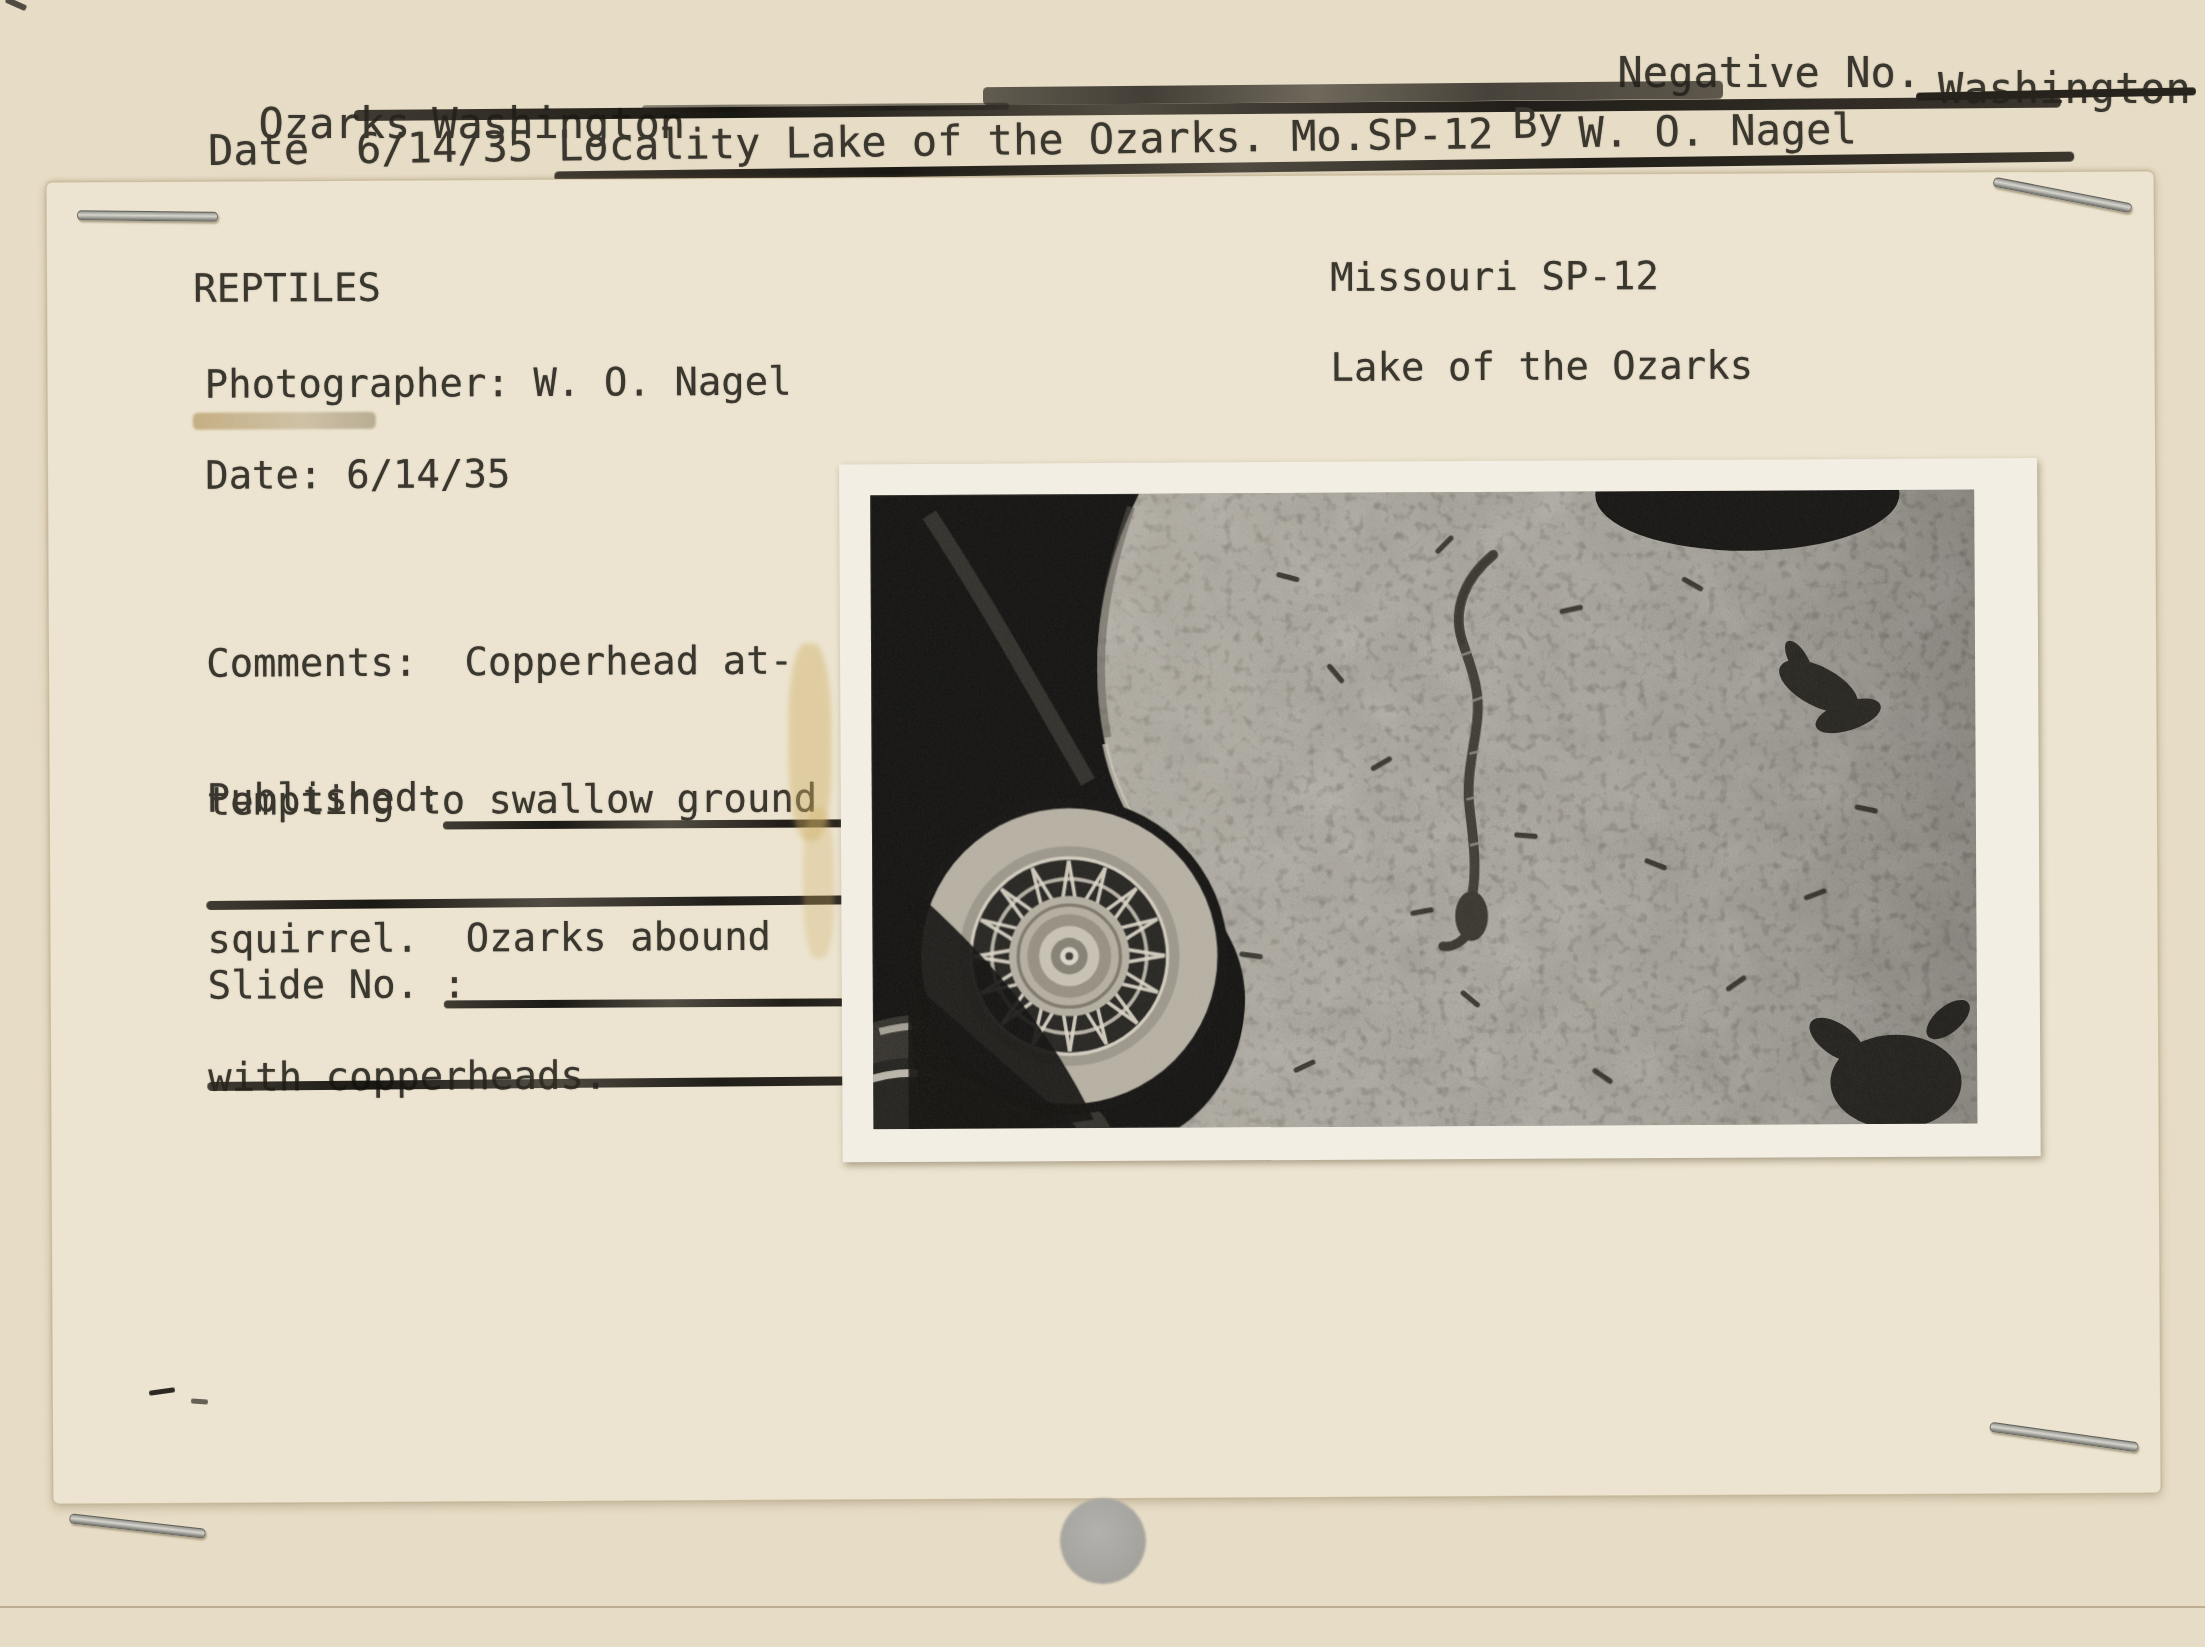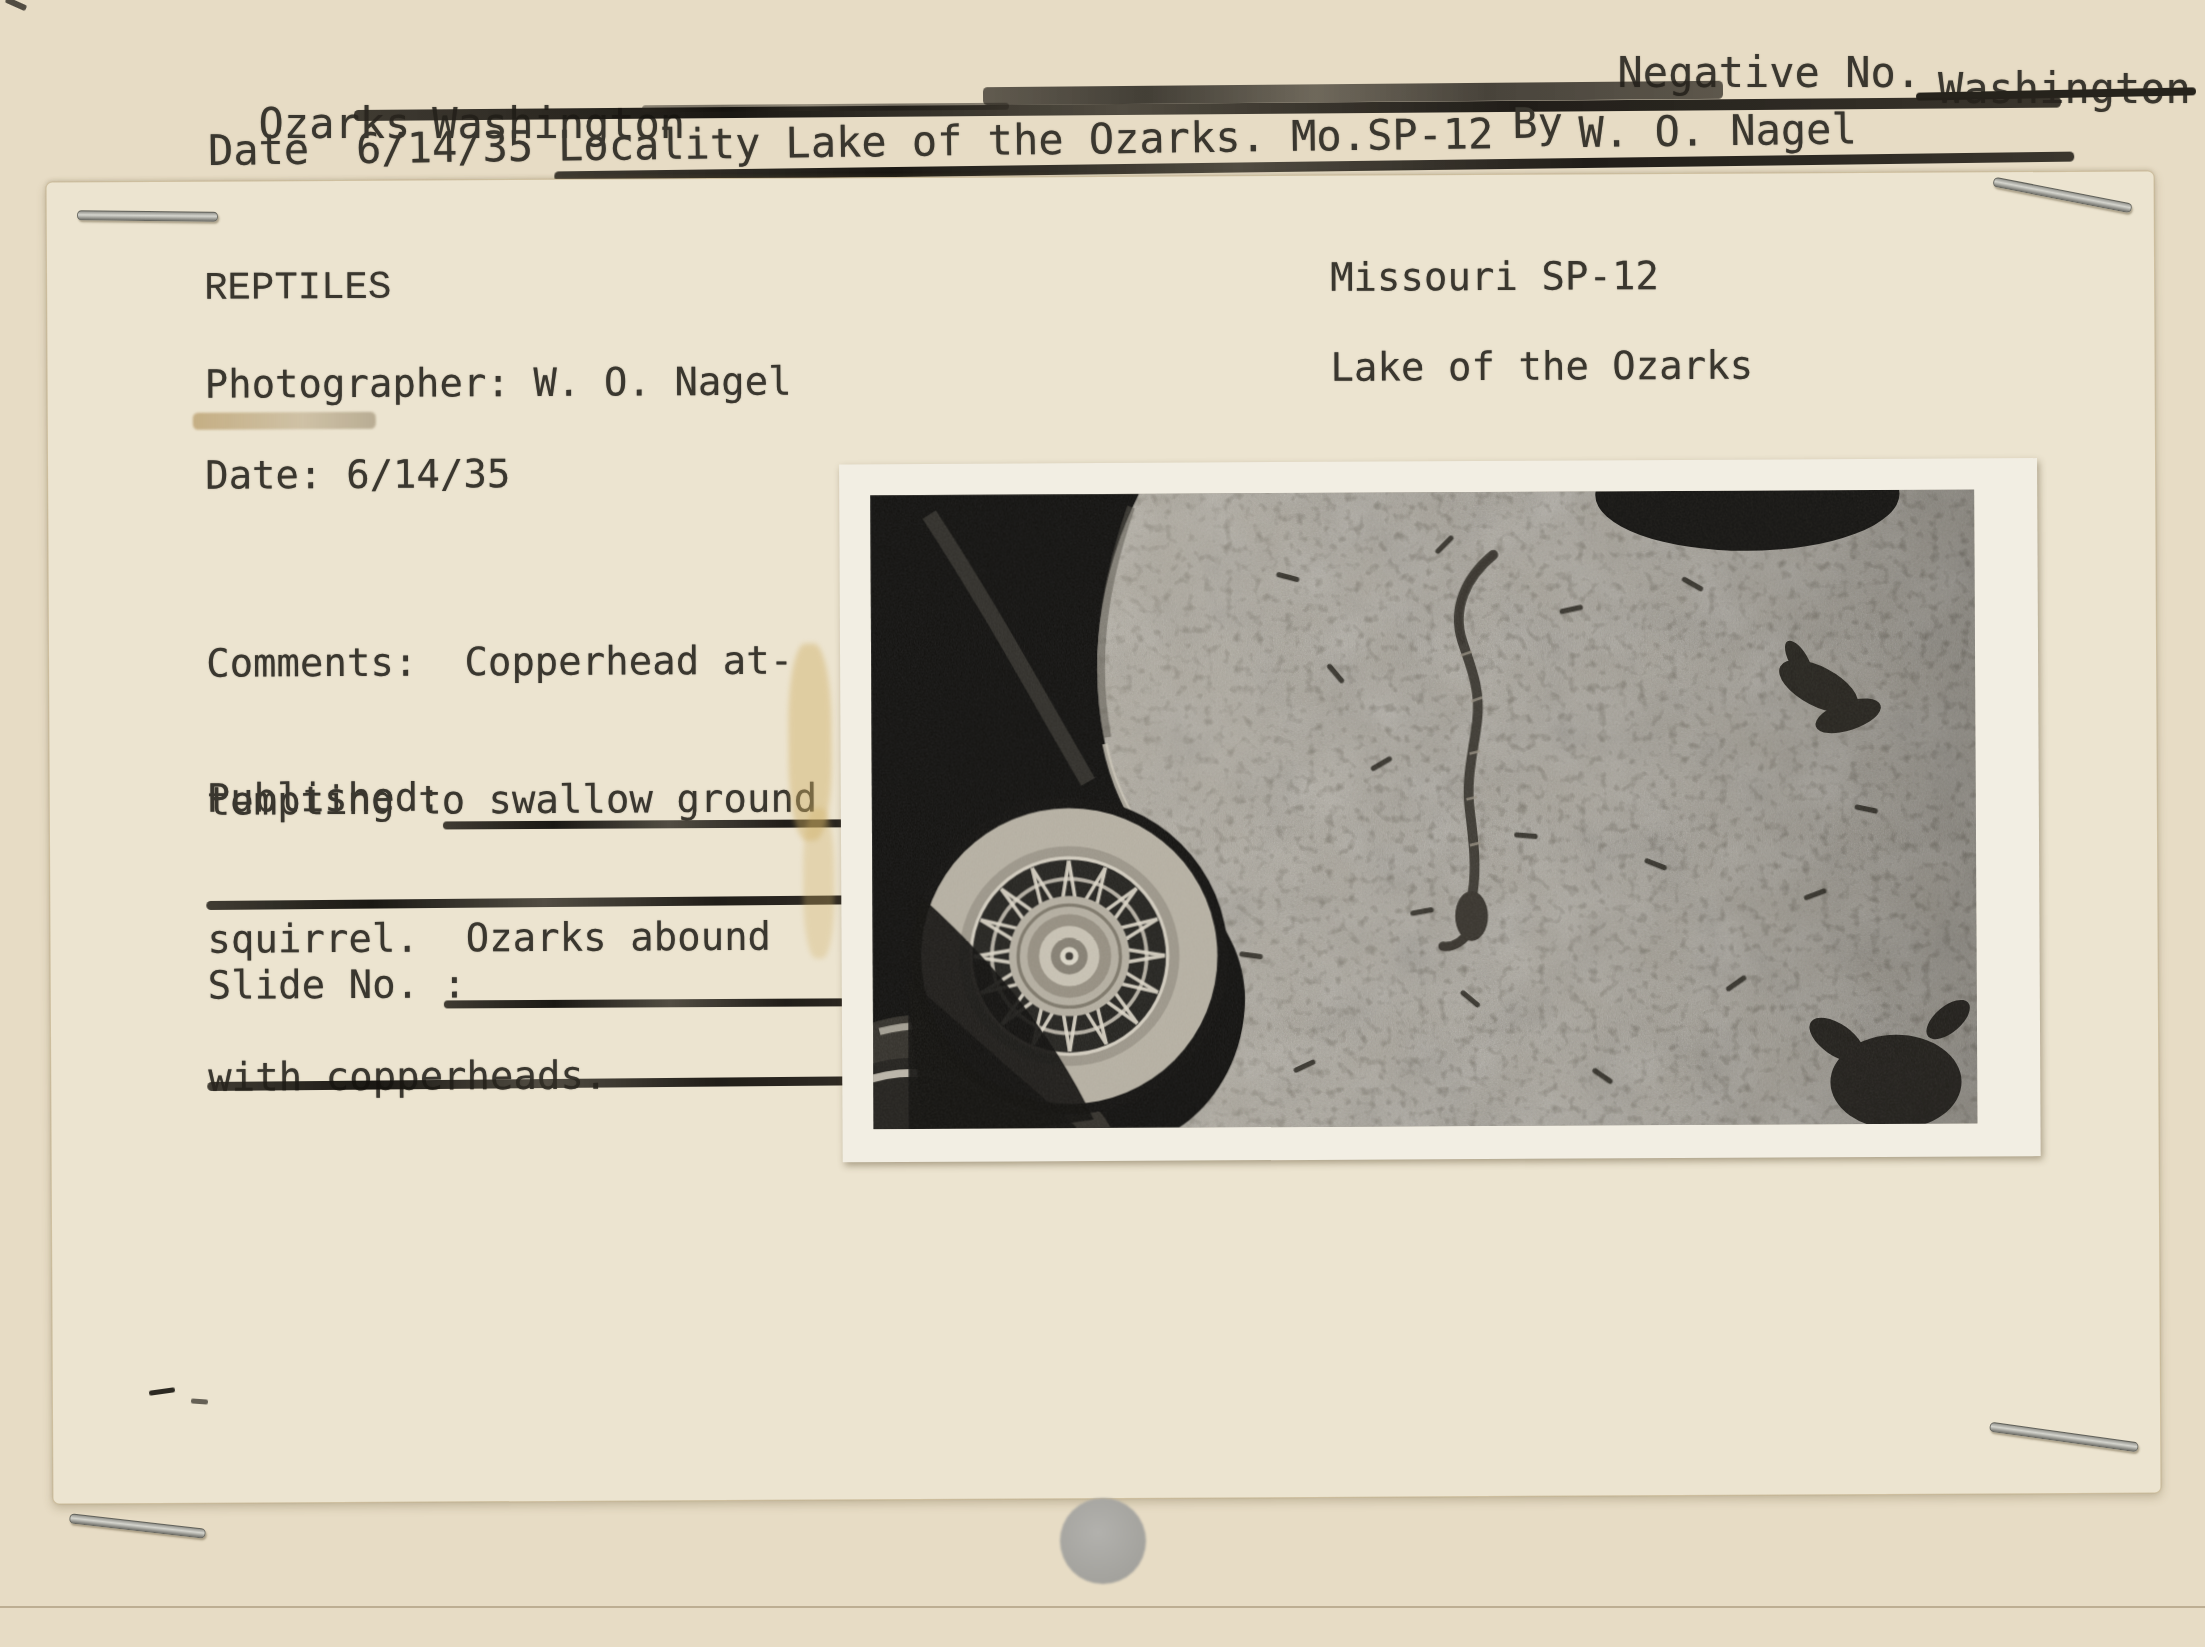--- a/index.html
+++ b/index.html
@@ -84,21 +84,21 @@
 <div class="abs inkline" style="left:983px;top:84px;width:740px;height:18.3px;transform:rotate(-0.5deg);opacity:.8;"></div>
 <div class="abs inkline" style="left:642px;top:104px;width:367px;height:7.2px;transform:rotate(-0.4deg);opacity:.55;"></div>
 
 <div class="abs" style="left:208px;top:128px;width:1939px;transform:rotate(-0.75deg);transform-origin:left center;">
   <div class="type h-type"><span>Date</span><span style="margin-left:47px;">6/14/35</span><span style="margin-left:25px;">Locality</span><span style="margin-left:25px;">Lake of the Ozarks. Mo.SP-12</span><span style="position:relative;top:-10.5px;margin-left:19px;">By</span><span style="margin-left:15.7px;">W. O. Nagel</span></div>
   <div class="inkline" style="position:absolute;left:346px;top:48px;width:1520px;height:9.8px;"></div>
 </div>
 
 <div class="abs card">
 
-  <div class="abs type c-type" style="left:157px;top:84px;font-family:Liberation Mono, monospace;">REPTILES</div>
+  <div class="abs type c-type" style="left:146px;top:84px;">REPTILES</div>
   <div class="abs smudge" style="left:145px;top:231px;width:183px;height:17px;"></div>
 
   <div class="abs type c-type" style="left:1283px;top:79px;">Missouri SP-12</div>
   <div class="abs type c-type" style="left:1283px;top:169px;">Lake of the Ozarks</div>
 
   <div class="abs type c-type" style="left:157px;top:180px;"><span>Photographer:</span><span style="margin-left:23.6px;">W. O. Nagel</span></div>
 
   <div class="abs type c-type" style="left:157px;top:271px;"><span>Date:</span><span style="margin-left:23.6px;">6/14/35</span></div>
 
   <div class="abs type c-type" style="left:157px;top:367px;">

